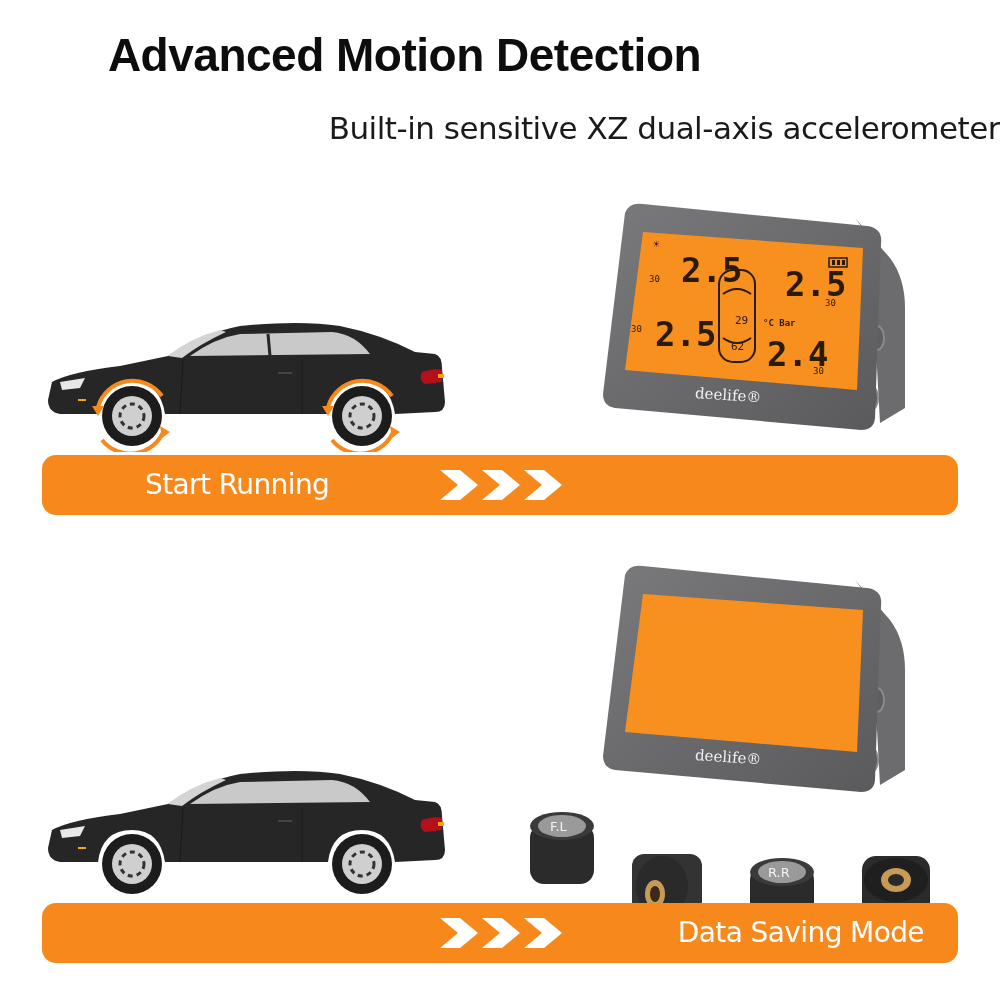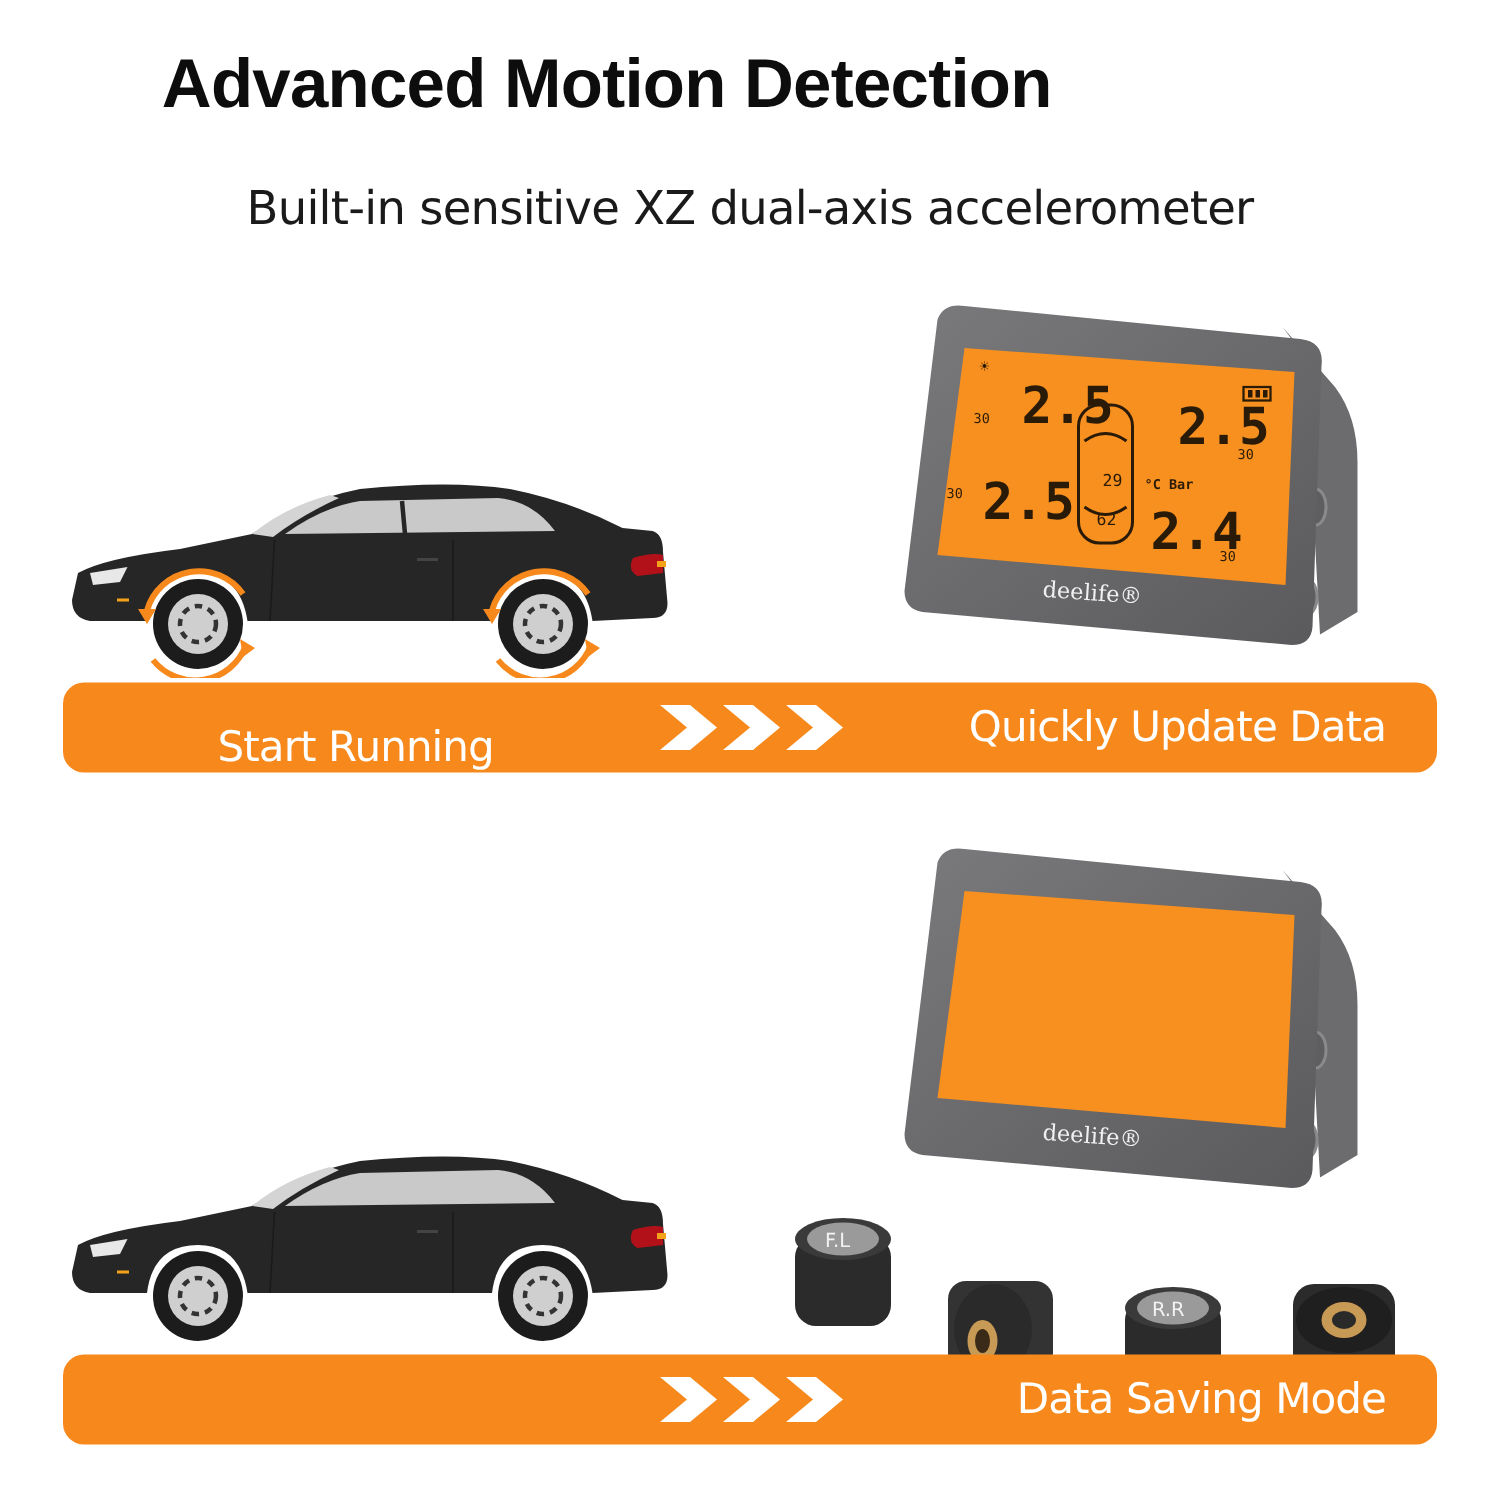--- a/index.html
+++ b/index.html
@@ -1,29 +1,29 @@
 <!DOCTYPE html>
 <html><head>
 <meta charset="utf-8">
 <style>
   * { box-sizing: border-box; margin: 0; padding: 0; }
   html, body { width: 1000px; height: 1000px; background: #ffffff; overflow: hidden; }
   body { position: relative; font-family: "Liberation Sans", sans-serif; color: #111; }
 
   .title { position: absolute; left: 0; top: 28px; width: 809px; text-align: center;
     font-family: "Liberation Sans", sans-serif; font-weight: bold; font-size: 46px; letter-spacing: -0.5px; color: #0d0d0d; }
-  .subtitle { position: absolute; left: 0; top: 121px; width: 1000px; text-align: center;
+  .subtitle { position: absolute; left: 0; top: 110px; width: 1000px; text-align: right;
     font-family: "DejaVu Sans", sans-serif; font-size: 31px; color: #1a1a1a; letter-spacing: -0.5px; }
 
   .bar { position: absolute; left: 42px; width: 916px; height: 60px; background: #f7891c; border-radius: 14px; }
   .bar-1 { top: 455px; }
   .bar-2 { top: 903px; }
   .bar .left-label, .bar .right-label { position: absolute; top: 0; height: 60px; line-height: 60px;
     color: #fff; font-family: "DejaVu Sans", sans-serif; font-size: 28px; letter-spacing: -0.6px; }
-  .bar .left-label { left: 103px; margin-top: 13px; }
+  .bar .left-label { left: 103px; }
   .bar .right-label { right: 34px; }
   .bar .chevrons { position: absolute; left: 398px; top: 15px; width: 122px; height: 30px; }
 
   .car { position: absolute; left: 40px; width: 420px; height: 140px; }
   .car-1 { top: 312px; }
   .car-2 { top: 760px; }
 
   .device { position: absolute; width: 330px; height: 250px; }
   .device-1 { left: 585px; top: 198px; }
   .device-2 { left: 585px; top: 560px; }
@@ -130,21 +130,20 @@
   </svg>
 </div>
 
 <div class="bar bar-1">
   <span class="left-label">Start Running</span>
   <svg class="chevrons" viewBox="0 0 122 30">
     <polygon points="0,0 20,0 38,15 20,30 0,30 18,15" fill="#fff"></polygon>
     <polygon points="42,0 62,0 80,15 62,30 42,30 60,15" fill="#fff"></polygon>
     <polygon points="84,0 104,0 122,15 104,30 84,30 102,15" fill="#fff"></polygon>
   </svg>
-  <span class="right-label">Quickly Update Data</span>
 </div>
 
 <div class="device device-2">
   <svg width="330" height="250" viewBox="0 0 330 250">
     <path d="M270 20 L305 60 Q320 80 320 110 L320 210 L295 225 L285 40 Z" fill="#6c6c6e"></path>
     <ellipse cx="292" cy="140" rx="7" ry="12" fill="#5e5e60" stroke="#8a8a8c" stroke-width="2"></ellipse>
     <ellipse cx="286" cy="200" rx="7" ry="12" fill="#5e5e60" stroke="#8a8a8c" stroke-width="2"></ellipse>
     <path d="M40 15 Q44 4 58 6 L282 28 Q298 30 296 46 L290 220 Q289 232 276 232 L30 210 Q18 208 18 196 Z" fill="url(#devBody)"></path>
     <path d="M58 34 L278 50 L272 192 L40 172 Z" fill="#f7901f"></path>
     <text class="brand" x="110" y="202" font-size="15" transform="rotate(4 140 198)">deelife®</text>

